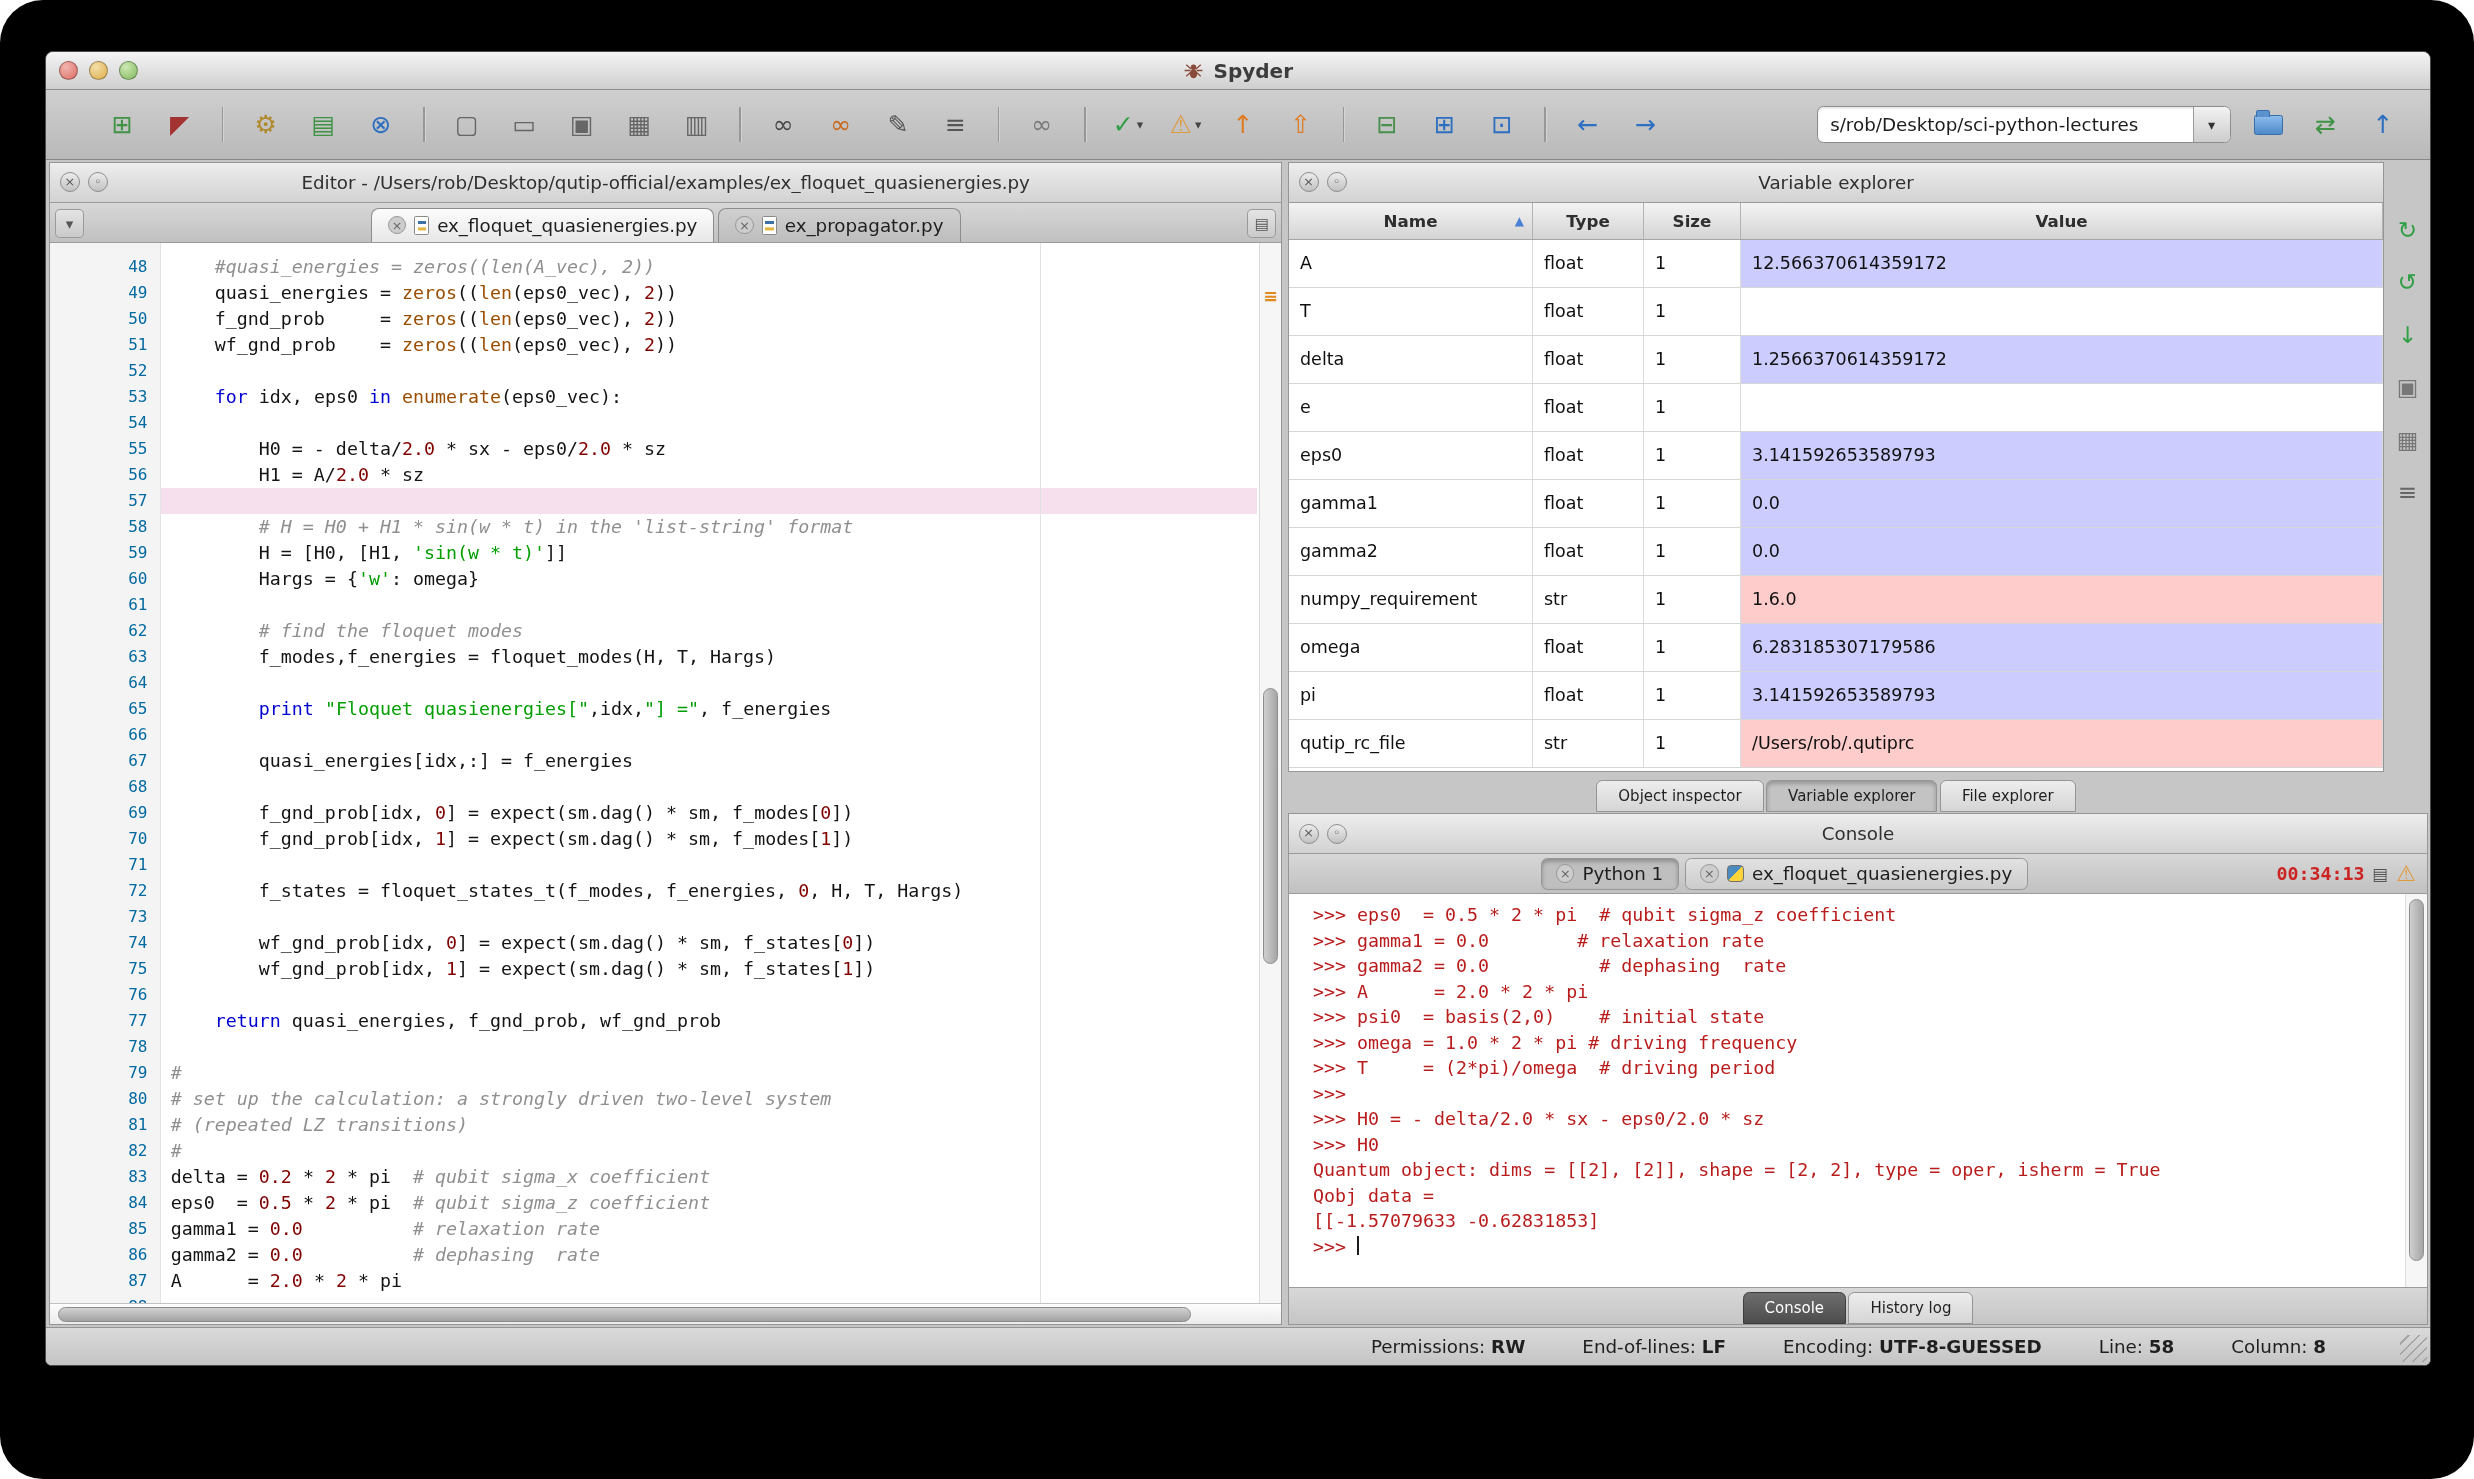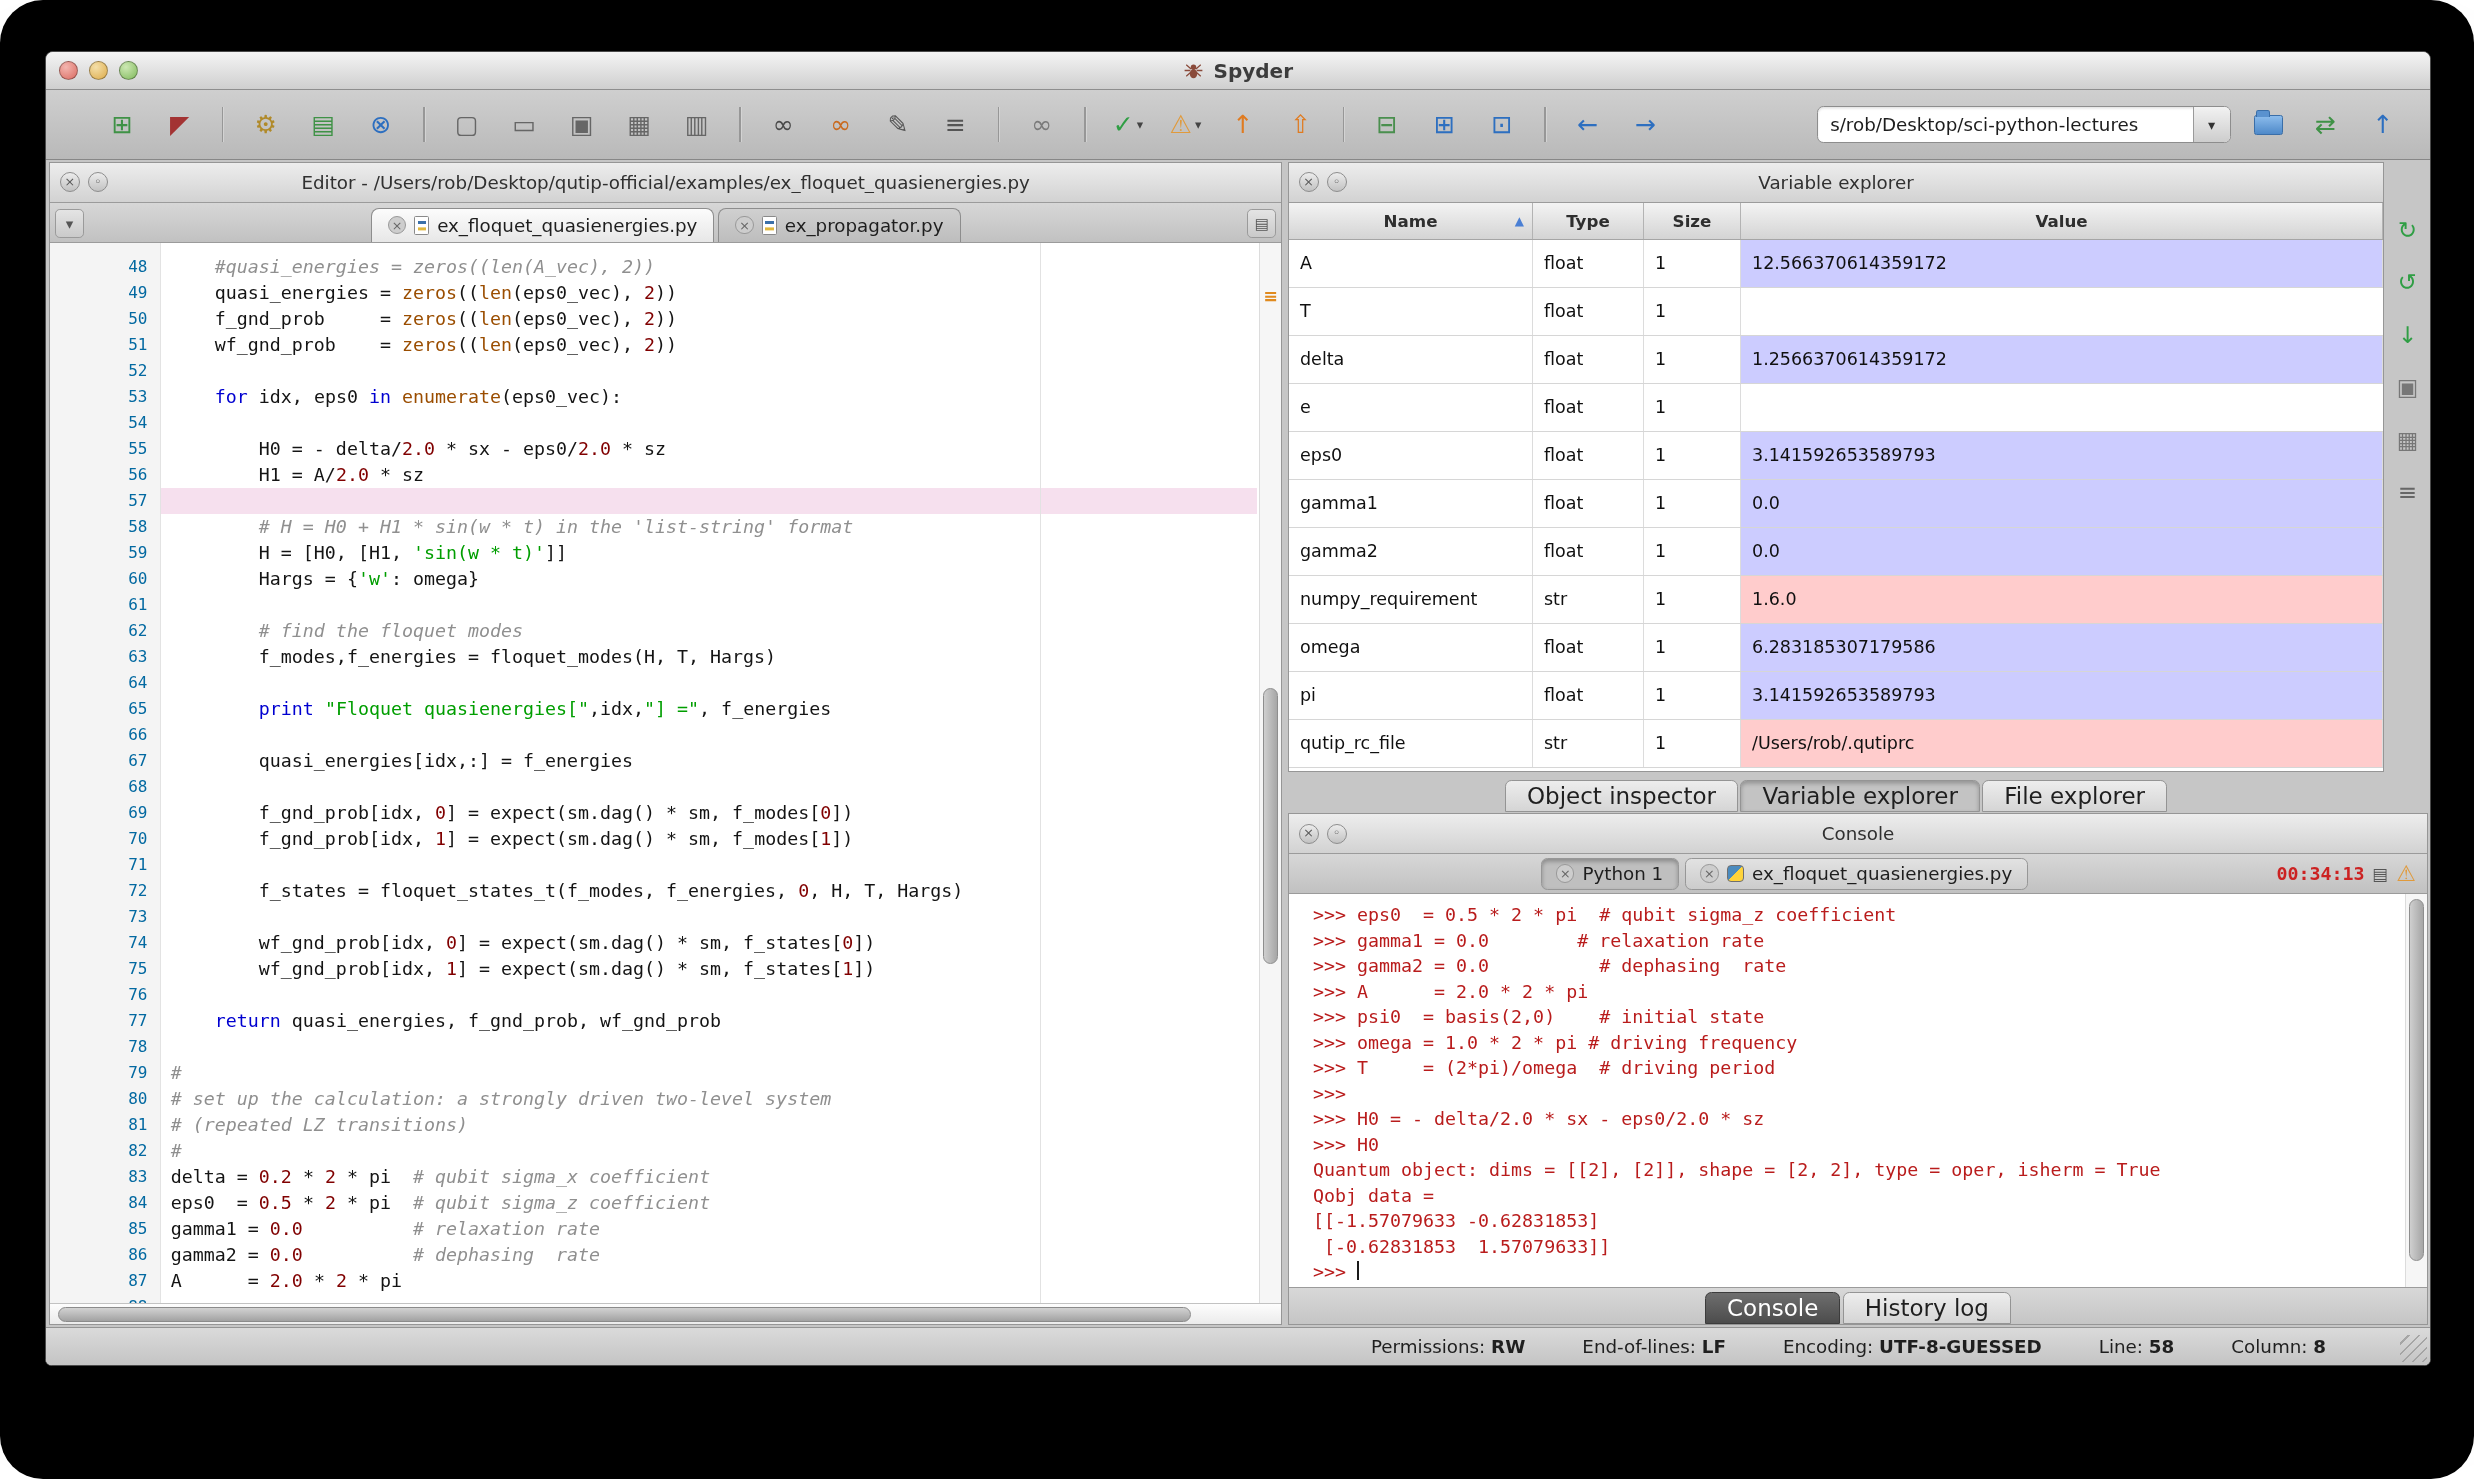--- a/index.html
+++ b/index.html
@@ -106,21 +106,21 @@
   .c3{flex:1;}
   .vt-rows{flex:1;background:#fff;overflow:hidden;}
   .vt-row{height:48px;display:flex;border-bottom:0.8px solid #d6d6d6;font-size:17.5px;color:#101010;}
   .vt-cell{display:flex;align-items:center;padding:0 11px;border-right:0.8px solid #dcdcdc;
     overflow:hidden;white-space:nowrap;justify-content:flex-start;}
   .vt-value.float{background:#ccccff;}
   .vt-value.str{background:#ffcccc;}
 
   .vars-tabs{position:absolute;left:1242px;top:615px;width:1096px;height:37px;
     display:flex;justify-content:center;align-items:flex-end;gap:2.4px;}
-  .seg-tab{height:32px;padding:4px 21px;display:flex;align-items:center;font-size:23px;color:#1f1f1f;
+  .seg-tab{height:32px;padding:4px 21px;display:flex;align-items:center;font-size:15px;color:#1f1f1f;
     background:linear-gradient(#ededed,#d5d5d5);border:0.8px solid #949494;border-radius:6.4px 6.4px 0 0;white-space:nowrap;}
   .seg-tab.pressed{background:#c3c3c3;box-shadow:inset 0 2.4px 4px rgba(0,0,0,.25);}
   .seg-tab.dark{background:linear-gradient(#6e6e6e,#4c4c4c);color:#fff;border-color:#3c3c3c;}
 
   .vars-sidebar{position:absolute;left:2341px;top:1.6px;width:41px;height:610px;
     display:flex;flex-direction:column;align-items:center;gap:17.5px;padding-top:51px;}
   .vs-btn{width:35px;height:35px;display:flex;align-items:center;justify-content:center;}
   .vs-glyph{font-size:23px;line-height:1;}
 
   
@@ -550,21 +550,20 @@
               <div class="con-line"><span>&gt;&gt;&gt; A      = 2.0 * 2 * pi</span></div>
               <div class="con-line"><span>&gt;&gt;&gt; psi0  = basis(2,0)    # initial state</span></div>
               <div class="con-line"><span>&gt;&gt;&gt; omega = 1.0 * 2 * pi # driving frequency</span></div>
               <div class="con-line"><span>&gt;&gt;&gt; T     = (2*pi)/omega  # driving period</span></div>
               <div class="con-line"><span>&gt;&gt;&gt;</span></div>
               <div class="con-line"><span>&gt;&gt;&gt; H0 = - delta/2.0 * sx - eps0/2.0 * sz</span></div>
               <div class="con-line"><span>&gt;&gt;&gt; H0</span></div>
               <div class="con-line"><span>Quantum object: dims = [[2], [2]], shape = [2, 2], type = oper, isherm = True</span></div>
               <div class="con-line"><span>Qobj data =</span></div>
               <div class="con-line"><span>[[-1.57079633 -0.62831853]</span></div>
-              <div class="con-line"><span> [-0.62831853  1.57079633]]</span></div>
               <div class="con-line"><span>&gt;&gt;&gt; </span><span class="text-cursor"></span></div>
             </div>
           <div class="console-vscroll">
             <div class="cthumb"></div>
           </div>
         </div>
         <div class="console-btabs">
             <div class="seg-tab dark">Console</div>
             <div class="seg-tab">History log</div>
           </div>

